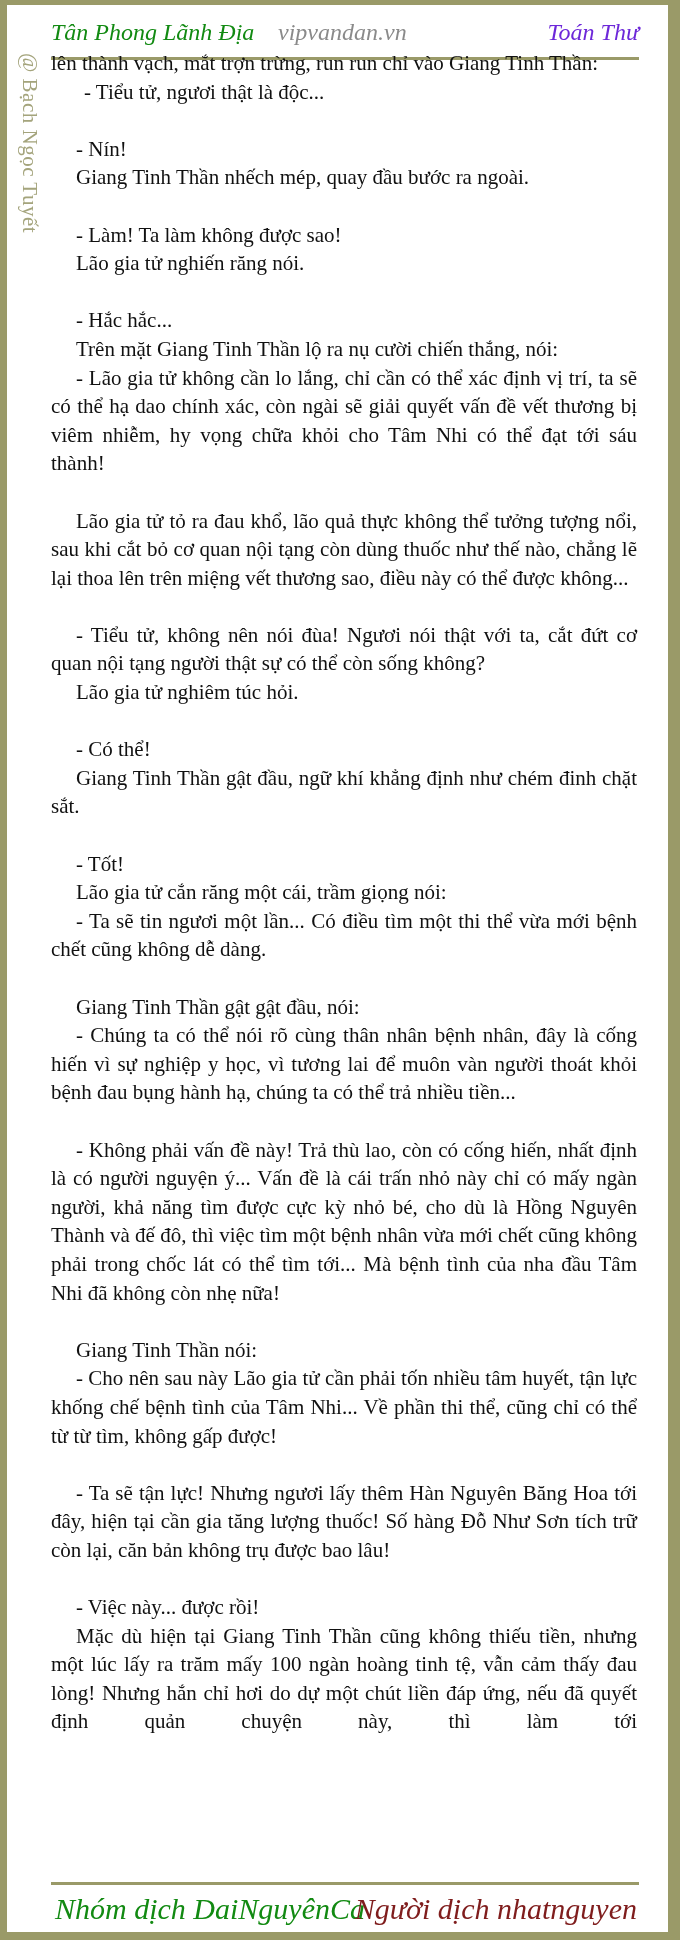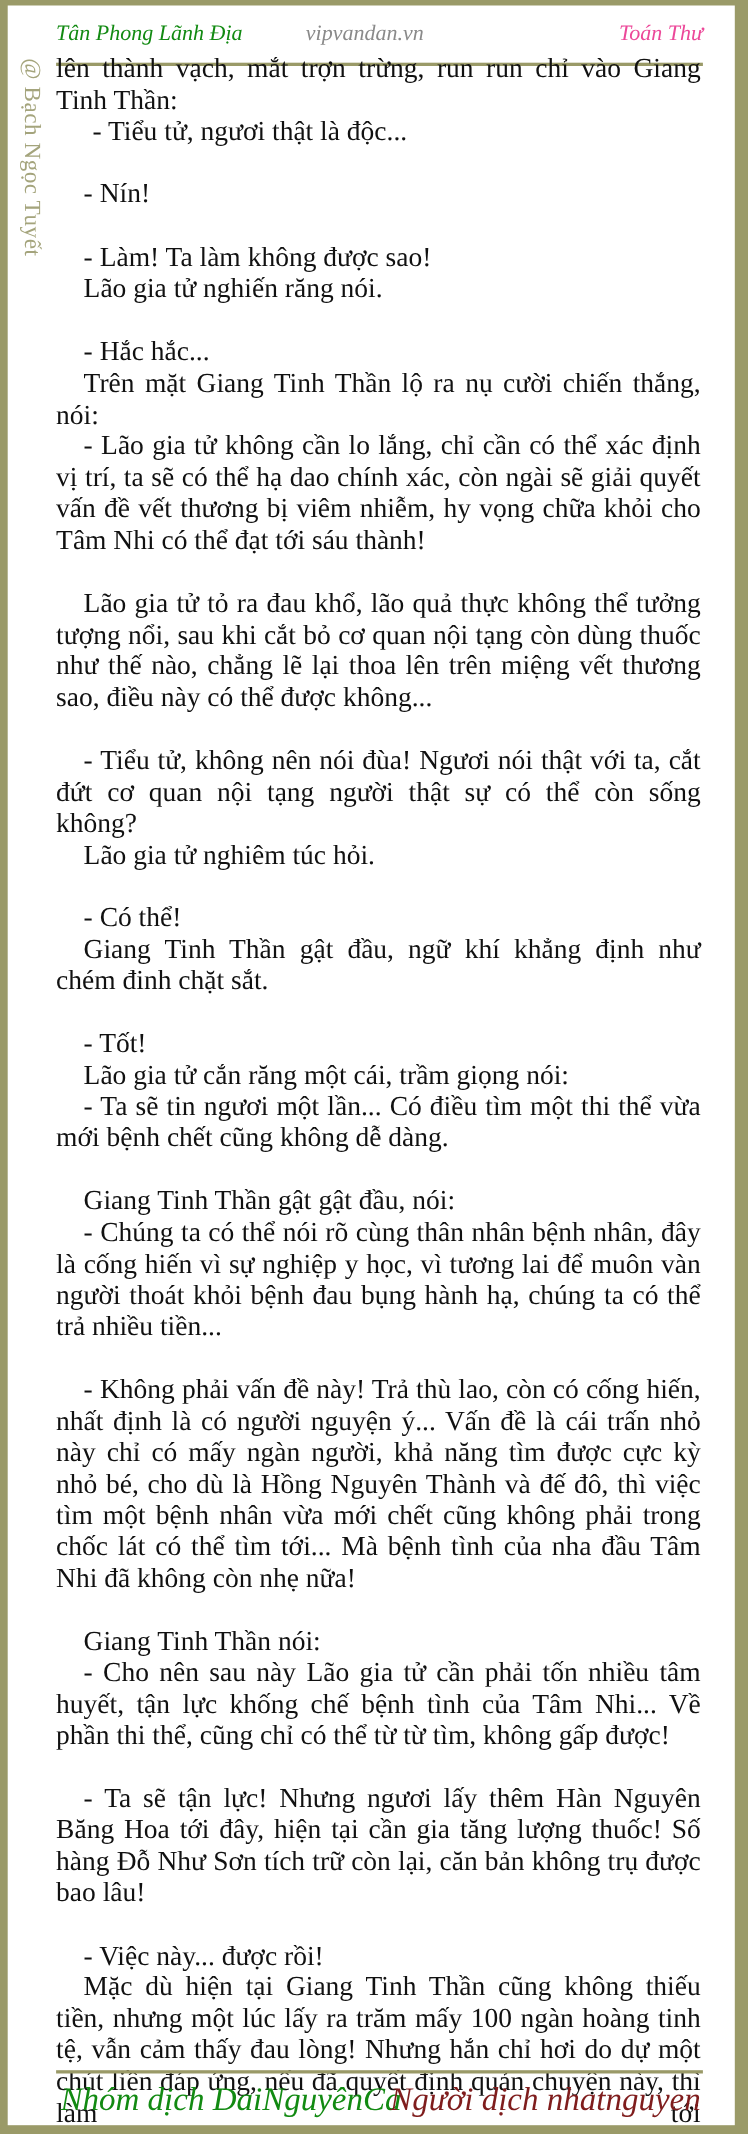--- a/index.html
+++ b/index.html
@@ -24,38 +24,38 @@
       color: #a4a47c;
       letter-spacing: 0.5px;
       white-space: nowrap;
     }
     .header {
       position: absolute;
       left: 44px; top: 8px;
       width: 588px; height: 40px;
       font-family: "Liberation Serif", serif;
       font-style: italic;
-      font-size: 20px;
+      font-size: 24px;
     }
     .header .title { position: absolute; left: 0; top: 6px; color: #128a12; }
     .header .site { position: absolute; left: 227px; top: 6px; color: #8a8a8a; }
-    .header .section { position: absolute; right: 0; top: 6px; color: #ec4899; }
+    .header .section { position: absolute; right: 0; top: 6px; color: #6d28d9; }
     .rule {
       position: absolute;
       left: 44px; width: 588px; height: 3px;
       background: #9a9a68;
     }
     .rule.top { top: 52px; }
     .rule.bottom { top: 1877px; }
     .body-text {
       position: absolute;
       left: 44px; top: 44px;
       width: 586px;
       font-family: "Liberation Serif", serif;
-      font-size: 25px;
+      font-size: 21px;
       line-height: 28.6px;
       color: #111111;
       text-align: justify;
     }
     .p { margin: 0; }
     .p.indent { text-indent: 25px; }
     .p.indent2 { text-indent: 33px; }
     .gap { height: 28.6px; }
     .footer {
       position: absolute;
@@ -79,20 +79,21 @@
     <span class="site">vipvandan.vn</span>
     <span class="section">Toán Thư</span>
   </div>
   <div class="rule top"></div>
 
   <div class="body-text" id="body-text">
       <p class="p">lên thành vạch, mắt trợn trừng, run run chỉ vào Giang Tinh Thần:</p>
       <p class="p indent2">- Tiểu tử, ngươi thật là độc...</p>
       <div class="gap"></div>
       <p class="p indent">- Nín!</p>
+      <p class="p indent">Giang Tinh Thần nhếch mép, quay đầu bước ra ngoài.</p>
       <div class="gap"></div>
       <p class="p indent">- Làm! Ta làm không được sao!</p>
       <p class="p indent">Lão gia tử nghiến răng nói.</p>
       <div class="gap"></div>
       <p class="p indent">- Hắc hắc...</p>
       <p class="p indent">Trên mặt Giang Tinh Thần lộ ra nụ cười chiến thắng, nói:</p>
       <p class="p indent">- Lão gia tử không cần lo lắng, chỉ cần có thể xác định vị trí, ta sẽ có thể hạ dao chính xác, còn ngài sẽ giải quyết vấn đề vết thương bị viêm nhiễm, hy vọng chữa khỏi cho Tâm Nhi có thể đạt tới sáu thành!</p>
       <div class="gap"></div>
       <p class="p indent">Lão gia tử tỏ ra đau khổ, lão quả thực không thể tưởng tượng nổi, sau khi cắt bỏ cơ quan nội tạng còn dùng thuốc như thế nào, chẳng lẽ lại thoa lên trên miệng vết thương sao, điều này có thể được không...</p>
       <div class="gap"></div>

